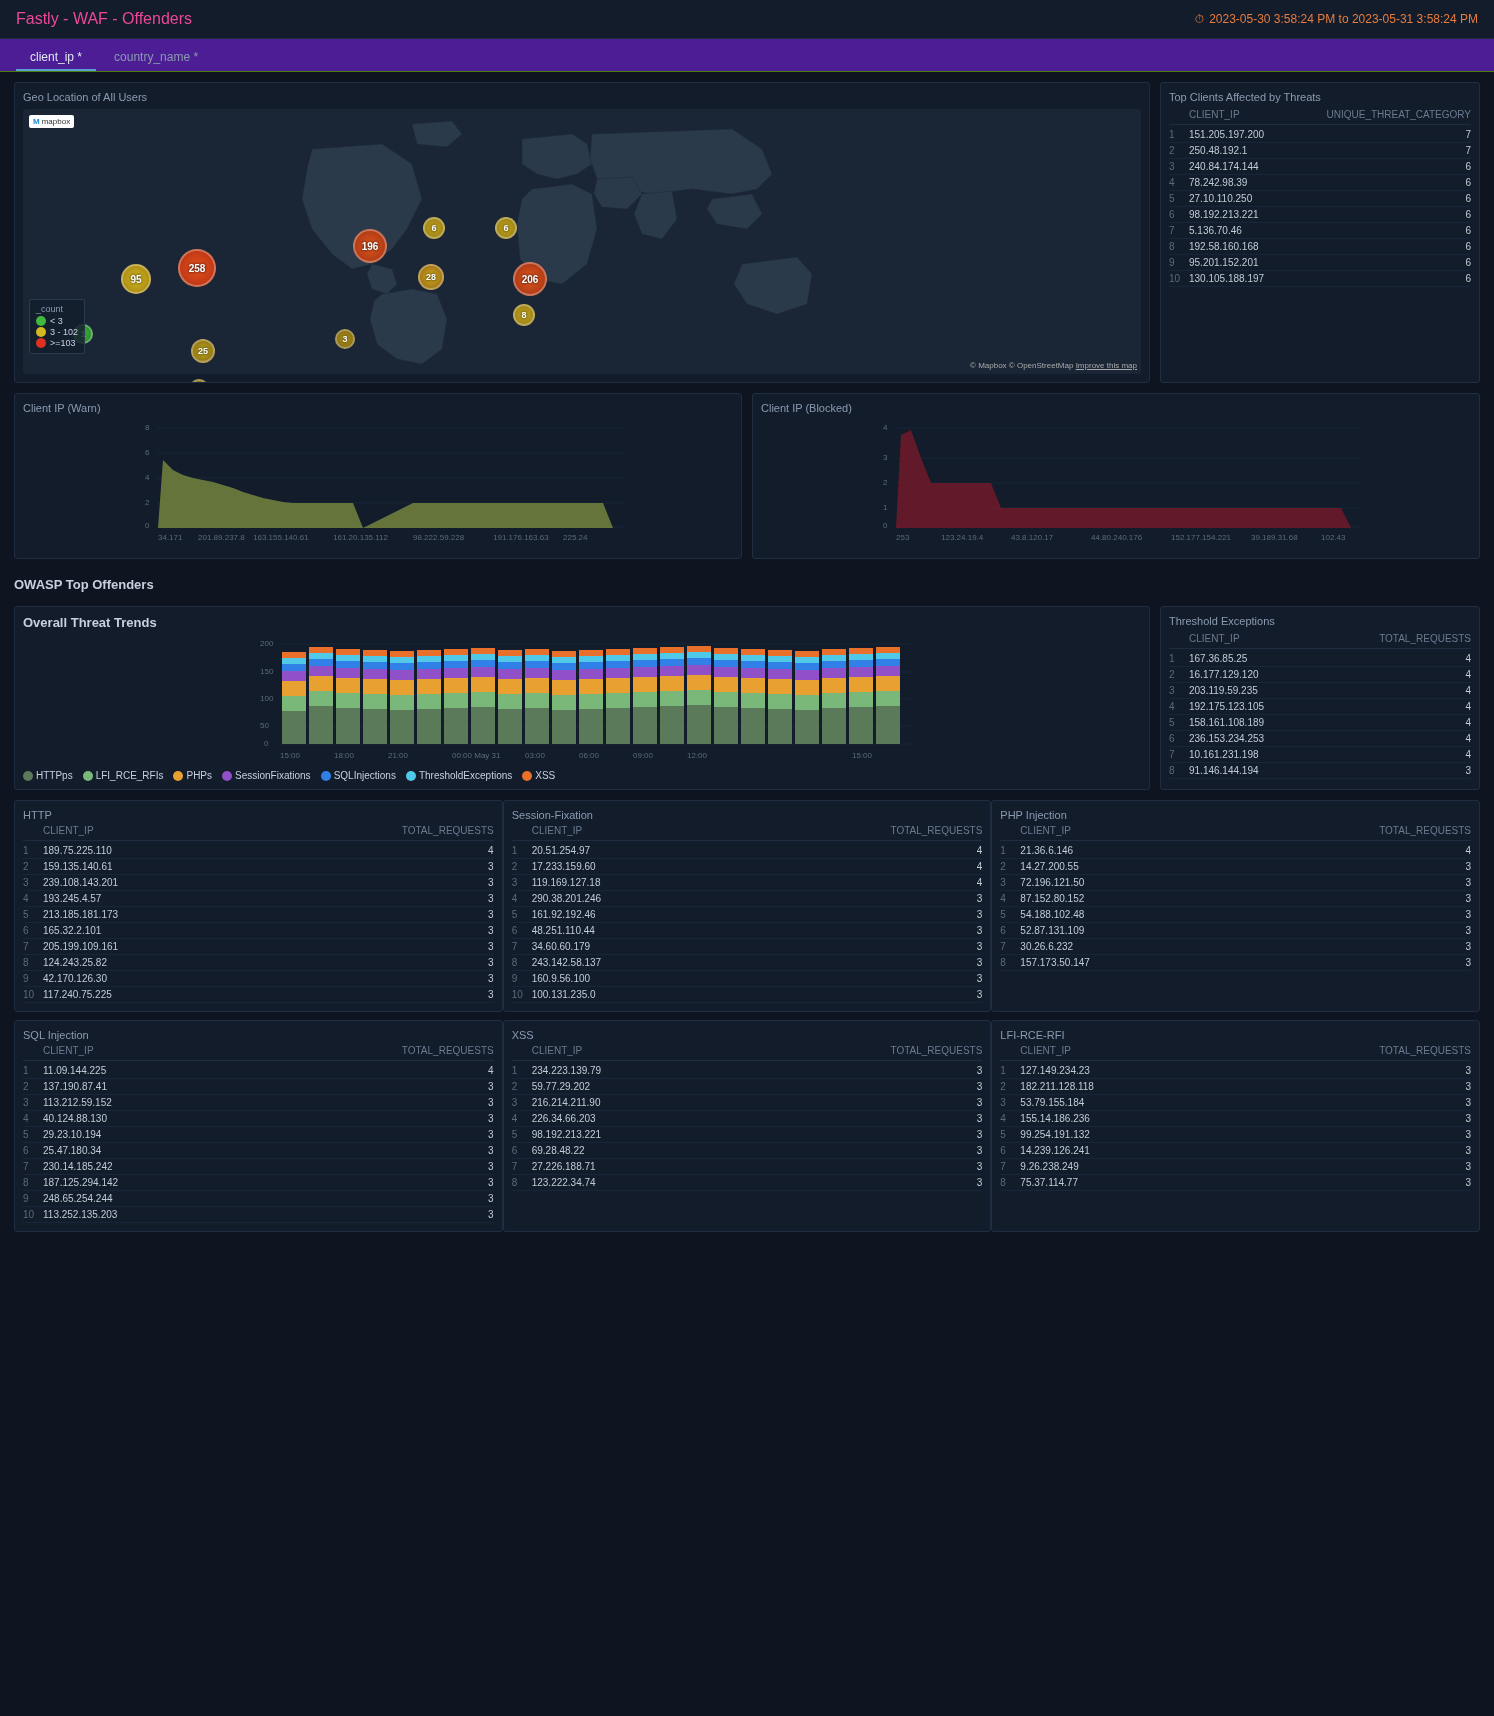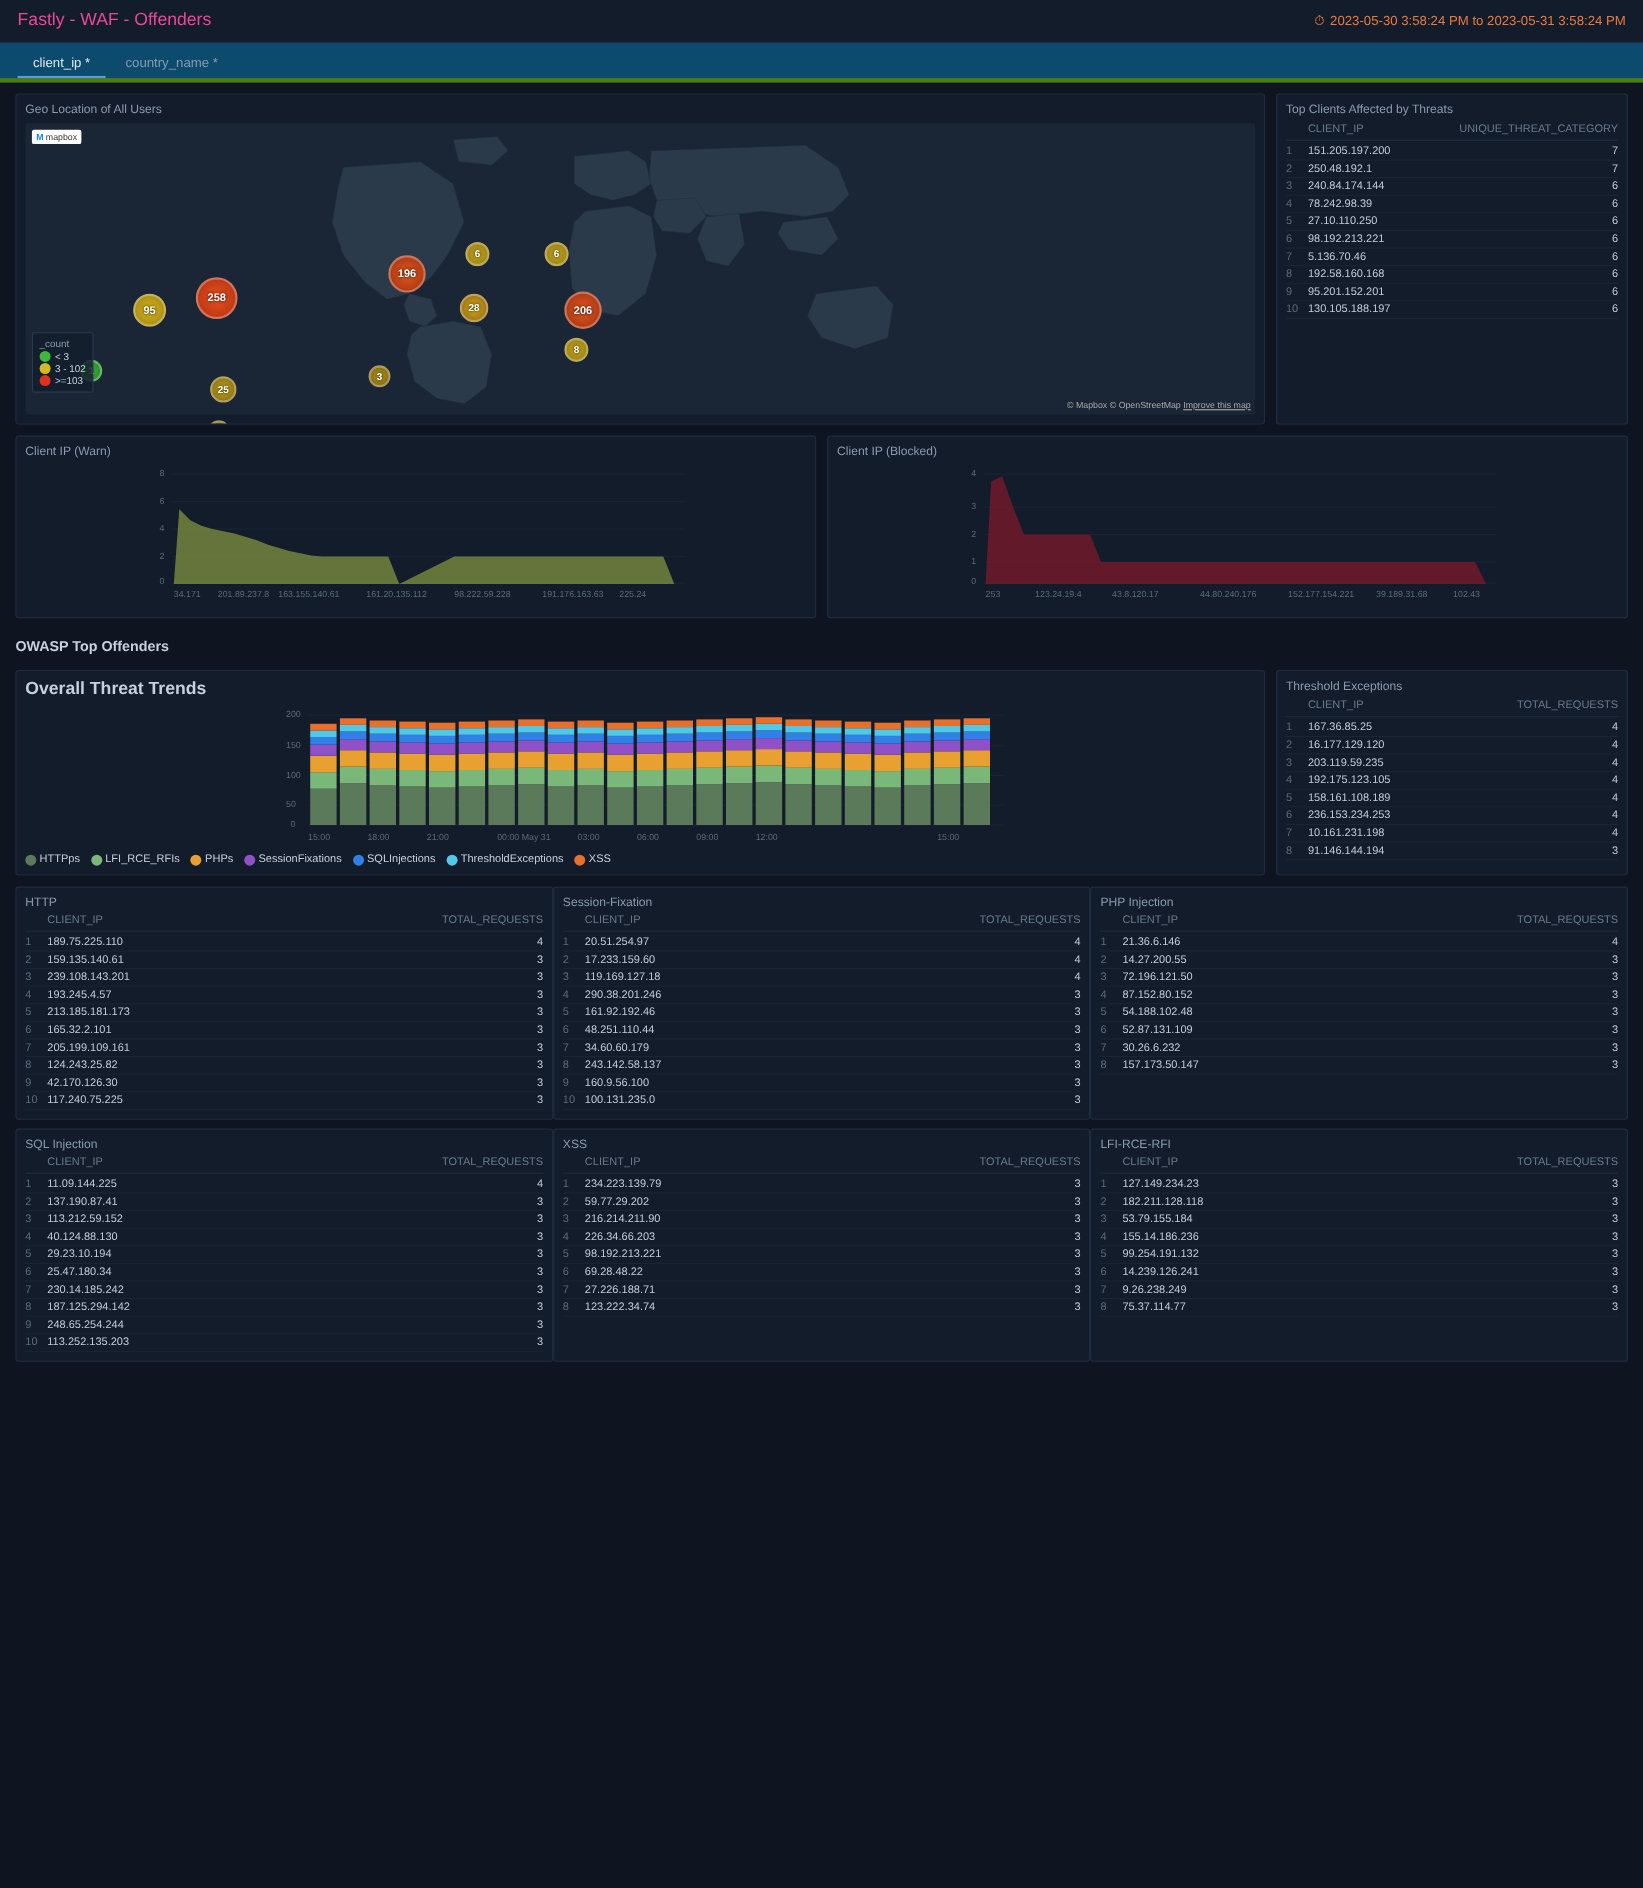--- a/index.html
+++ b/index.html
@@ -17,22 +17,22 @@
       align-items: center;
       padding: 10px 16px;
       background: #131c2b;
       border-bottom: 1px solid #1e2d42;
     }
     .header-title { font-size: 16px; font-weight: 400; color: #ec4899; }
     .header-time { color: #e87c3e; font-size: 12px; display: flex; align-items: center; gap: 5px; }
     .tabs-bar {
       display: flex;
       padding: 6px 16px 0;
-      background: #0c4a6e;
-      border-bottom: 4px solid #4d7c0f;
+      background: #4c1d95;
+      border-bottom: 1px solid #4d7c0f;
       gap: 4px;
     }
     .tab {
       padding: 5px 14px;
       border-bottom: 2px solid transparent;
       cursor: pointer;
       color: #8a9bb0;
       font-size: 12px;
     }
     .tab.active {
@@ -63,21 +63,21 @@
     .th.num { text-align: center; min-width: 60px; }
     .table-row { display: flex; align-items: center; padding: 2px 0; border-bottom: 1px solid #18253a; }
     .row-num { color: #5a6b7a; min-width: 20px; font-size: 10px; }
     .row-text { flex: 1; color: #c0ccd8; font-size: 10px; }
     .row-val { min-width: 60px; text-align: right; color: #c0ccd8; font-size: 10px; }
     .charts-row { display: flex; gap: 10px; margin-bottom: 10px; }
     .chart-panel { flex: 1; padding: 8px; }
     .chart-area { position: relative; height: 130px; }
     .chart-svg { width: 100%; height: 100%; }
     .axis-label { font-size: 8px; fill: #5a6b7a; }
-    .section-title { font-size: 16px; color: #c8d0e0; margin-bottom: 6px; font-weight: 600; }
+    .section-title { font-size: 13px; color: #c8d0e0; margin-bottom: 6px; font-weight: 600; }
     .trend-chart-area { height: 130px; position: relative; }
     .legend { display: flex; flex-wrap: wrap; gap: 10px; margin-top: 4px; font-size: 10px; align-items: flex-end; }
     .legend-item { display: flex; align-items: center; gap: 3px; }
     .legend-dot { width: 10px; height: 10px; border-radius: 50%; }
     .bottom-tables-row { display: flex; margin-bottom: 8px; }
     .small-table-panel { flex: 1; }
     .small-table-title { font-size: 11px; color: #8a9bb0; margin-bottom: 4px; }
     .mapbox-logo { position: absolute; top: 6px; left: 6px; background: #fff; padding: 2px 4px; border-radius: 2px; font-size: 8px; color: #333; display: flex; align-items: center; gap: 2px; }
     .map-attribution { position: absolute; bottom: 4px; right: 4px; font-size: 8px; color: #aaa; }
     .map-legend { position: absolute; bottom: 20px; left: 6px; background: rgba(20,30,45,0.85); border: 1px solid #2a3a50; border-radius: 2px; padding: 4px 6px; font-size: 9px; }

